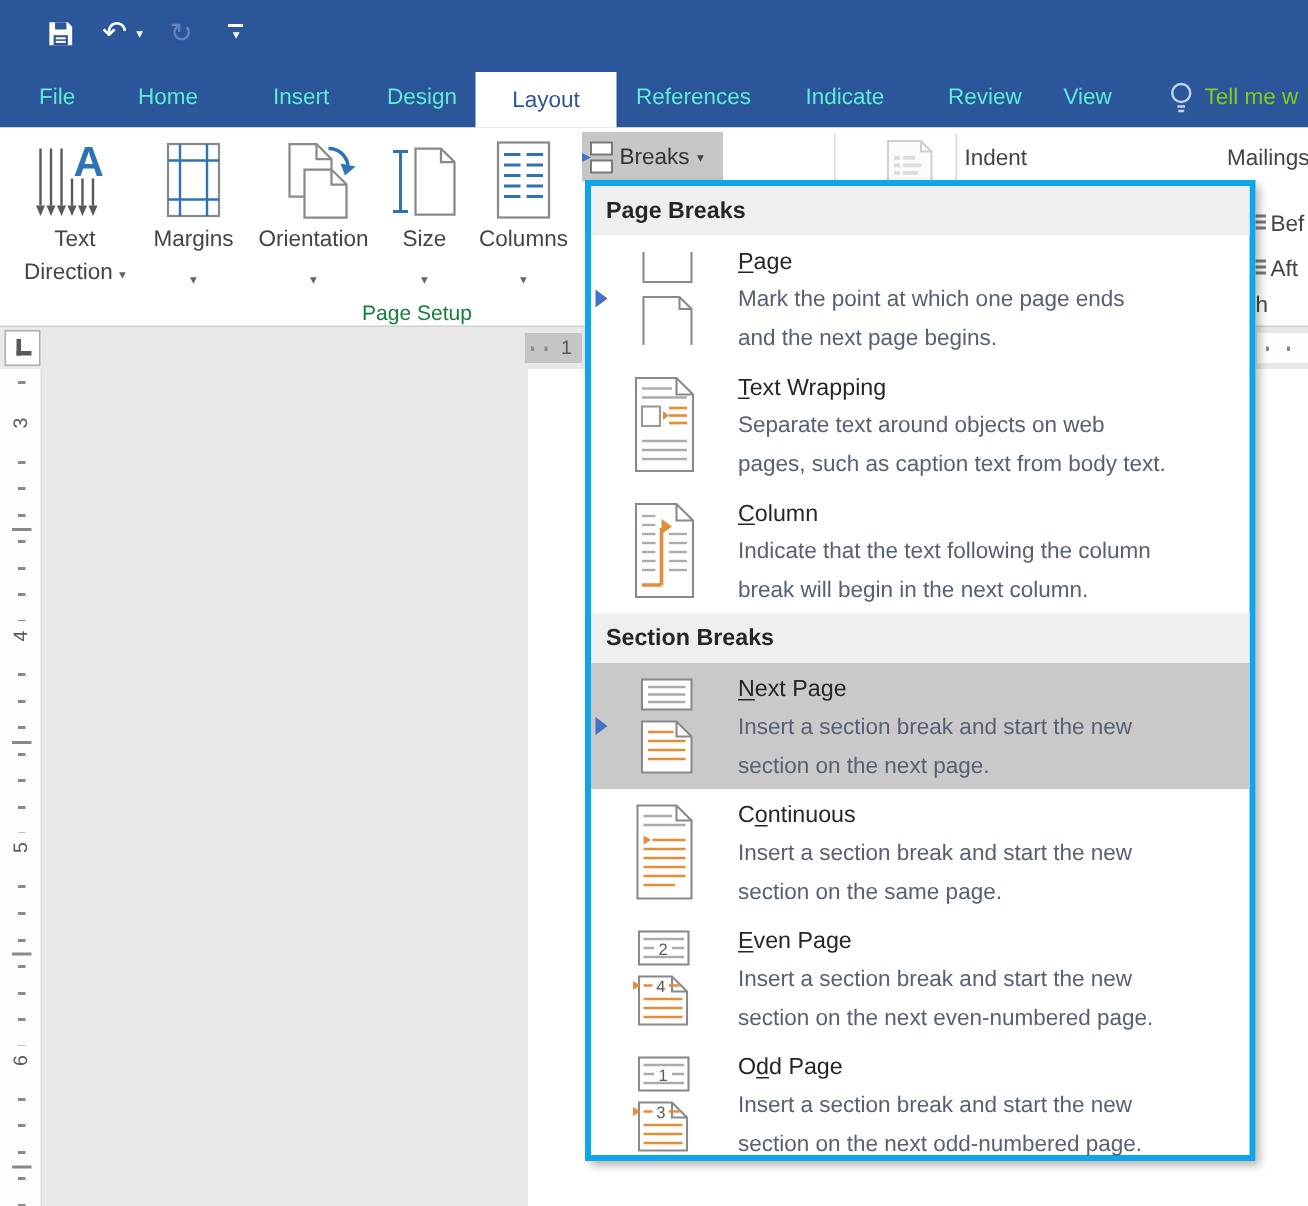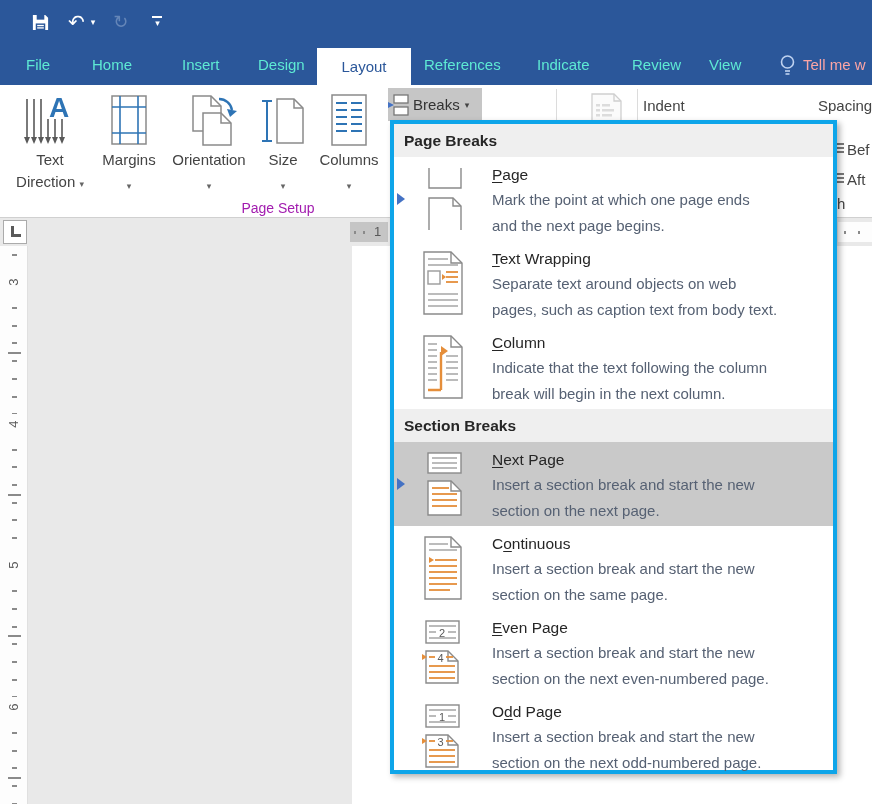--- a/index.html
+++ b/index.html
@@ -14,31 +14,31 @@
   .glyph-undo{font-size:20px;color:#fff;line-height:1}
   .glyph-redo{font-size:18px;color:#6586B8;line-height:1}
   .mini-caret{font-size:9px;color:#fff;line-height:1}
   .qat-custom{display:flex;flex-direction:column;align-items:center;gap:1px}
   .qat-custom .bar{width:10px;height:2px;background:#fff}
 
   
   .tabsrow{position:absolute;top:44px;left:0;right:0;height:41px;background:#2B579A}
   .tab{position:absolute;top:0;height:41px;line-height:41px;color:#5eead4;font-size:15px;cursor:default;white-space:nowrap}
   .tab-active{position:absolute;top:4px;height:37px;line-height:37px;background:#fff;color:#2B579A;text-align:center;font-size:15px}
-  .tellme{position:absolute;top:0;height:41px;display:flex;align-items:center;color:#fca5a5;font-size:15px;white-space:nowrap}
+  .tellme{position:absolute;top:0;height:41px;display:flex;align-items:center;color:#84cc16;font-size:15px;white-space:nowrap}
 
   
   .ribbon{position:absolute;top:85px;left:0;right:0;height:133px;background:#fff;border-bottom:1px solid #D0D0D0}
   .rbtn{position:absolute;top:4px;height:110px;text-align:center;color:#444;font-size:15px}
   .rbtn .ric{height:58px;display:flex;align-items:flex-end;justify-content:center}
   .rbtn .lbl{position:absolute;top:62px;width:100%;white-space:nowrap}
   .rbtn .lbl2{position:absolute;top:84px;width:100%;white-space:nowrap}
   .rbtn .car{position:absolute;top:92px;width:100%;font-size:9px;color:#666}
   .caret-inline{font-size:9px;color:#666}
-  .grouplabel{position:absolute;left:158px;top:115px;width:240px;text-align:center;color:#a21caf;font-size:14px}
+  .grouplabel{position:absolute;left:158px;top:115px;width:240px;text-align:center;color:#15803d;font-size:14px}
   .vsep{position:absolute;top:4px;height:106px;width:1px;background:#DCDCDC}
   .breaks-btn{position:absolute;left:388px;top:3px;width:94px;height:33px;background:#C6C6C6;
               display:flex;align-items:center;font-size:15px;color:#333}
   .breaks-btn .bl{margin-left:3px}
   .breaks-btn .bc{font-size:9px;color:#444;margin-left:5px}
   .rlabel{position:absolute;font-size:15px;color:#444;white-space:nowrap}
   .spin-ic{position:absolute;width:10px;height:12px}
   .spin-ic div{height:2px;background:#7a7a7a;margin-bottom:2px}
 
   
@@ -250,21 +250,21 @@
             <rect x="14" y="12" width="8" height="2.5"></rect>
           <rect x="8" y="17" width="4" height="2.5"></rect>
             <rect x="14" y="17" width="12" height="2.5"></rect>
           <rect x="8" y="22" width="4" height="2.5"></rect>
             <rect x="14" y="22" width="10" height="2.5"></rect>
         </g>
       </svg>
     </div>
 
     <div class="rlabel" style="left:643px;top:12px">Indent</div>
-    <div class="rlabel" style="left:818px;top:12px">Spacing</div>
+    <div class="rlabel" style="left:818px;top:12px">Mailings</div>
 
     <div class="spin-ic" style="left:834px;top:58px">
         <div></div>
         <div></div>
         <div></div>
       </div>
     <div class="rlabel" style="left:847px;top:56px">Bef</div>
     <div class="spin-ic" style="left:834px;top:88px">
         <div></div>
         <div></div>

